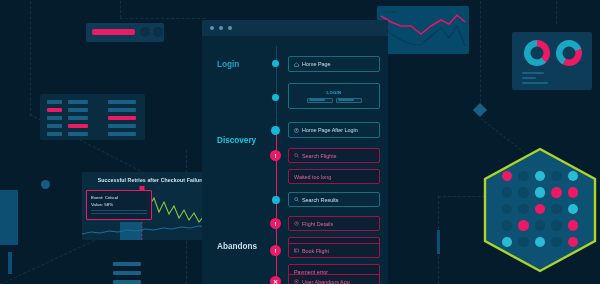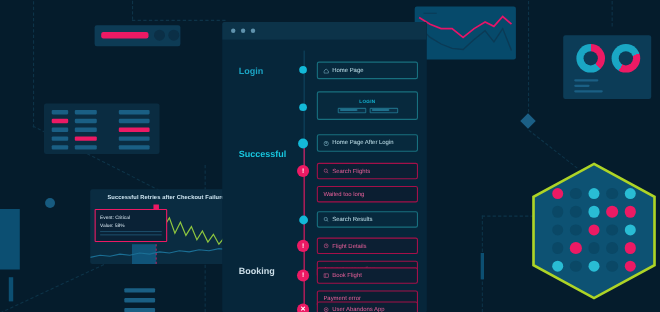--- a/index.html
+++ b/index.html
@@ -264,22 +264,22 @@
       <div class="tb-dot" style="left:17px;"></div>
       <div class="tb-dot" style="left:26px;"></div>
     </div>
 
     <div class="win-body" style="height:248px;">
 
       <div class="rail" style="left:74px;top:10px;height:104px;"></div>
       <div class="rail pink" style="left:74px;top:98px;height:150px;"></div>
 
       <div class="stage-label teal" style="left:15px;top:24px;">Login</div>
-      <div class="stage-label cyan" style="left:15px;top:100px;">Successful</div>
-      <div class="stage-label white" style="left:15px;top:206px;">Booking</div>
+      <div class="stage-label cyan" style="left:15px;top:100px;">Discovery</div>
+      <div class="stage-label white" style="left:15px;top:206px;">Abandons</div>
 
       <div class="node ok" style="left:70px;top:24px;width:7px;height:7px;"></div>
       <div class="node ok" style="left:70px;top:58px;width:7px;height:7px;"></div>
       <div class="node ok" style="left:69px;top:90px;width:9px;height:9px;"></div>
       <div class="node alert" style="left:68px;top:114px;width:11px;height:11px;">
           <span>!</span>
         </div>
       <div class="node ok" style="left:70px;top:160px;width:8px;height:8px;"></div>
       <div class="node alert" style="left:68px;top:182px;width:11px;height:11px;">
           <span>!</span>

